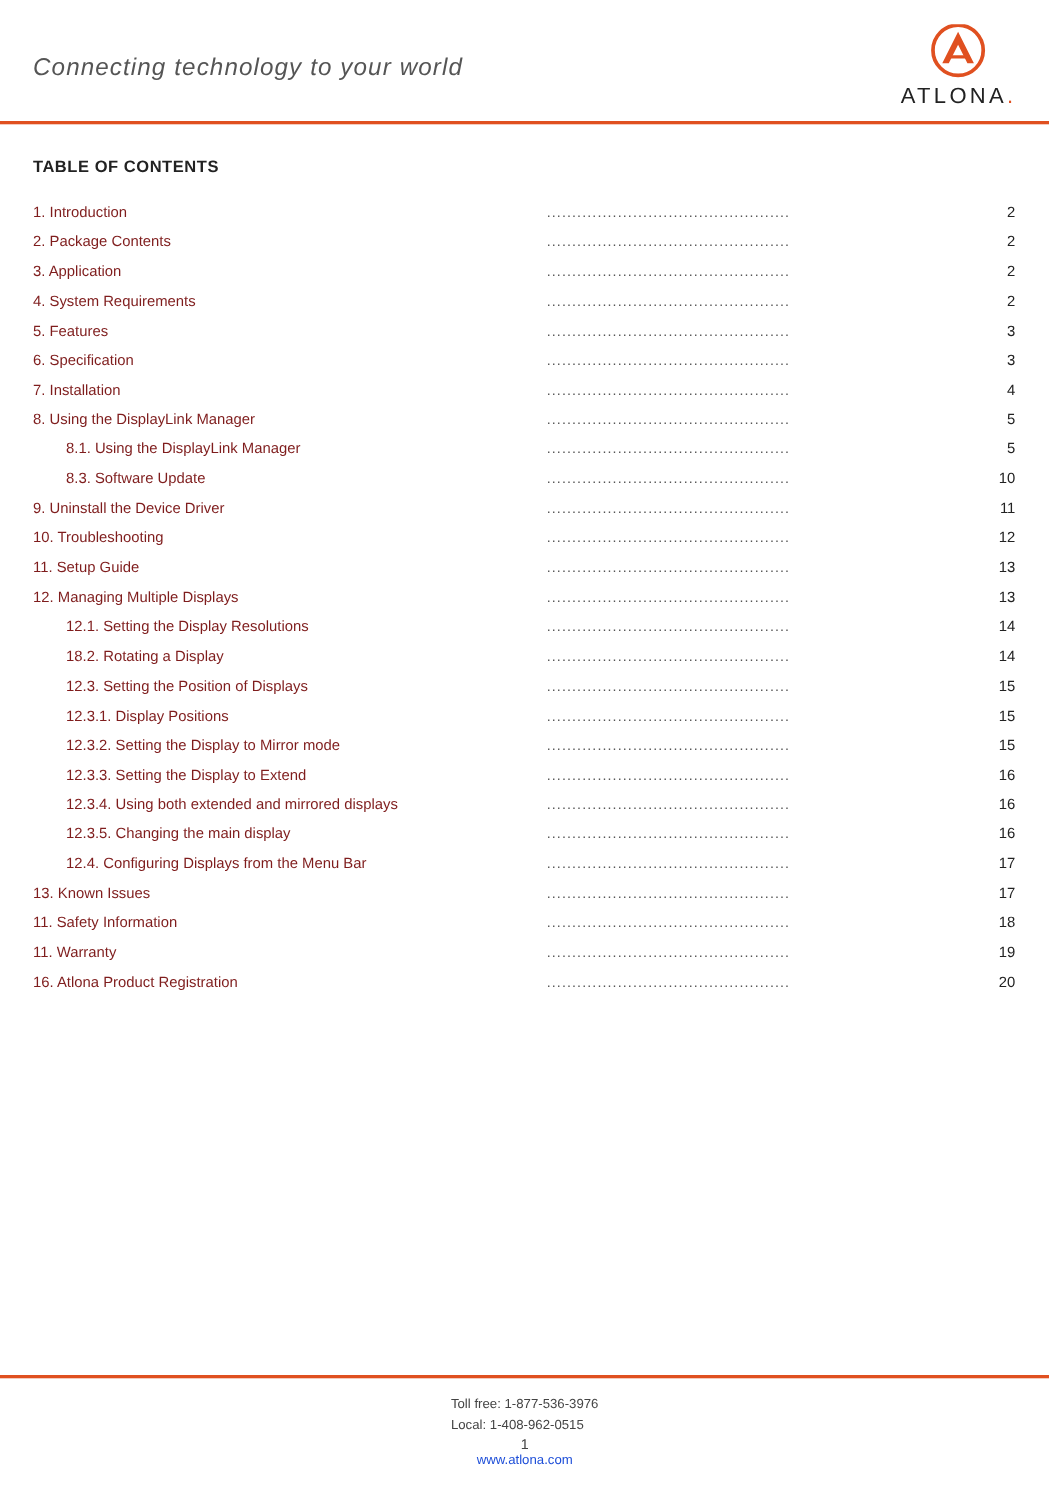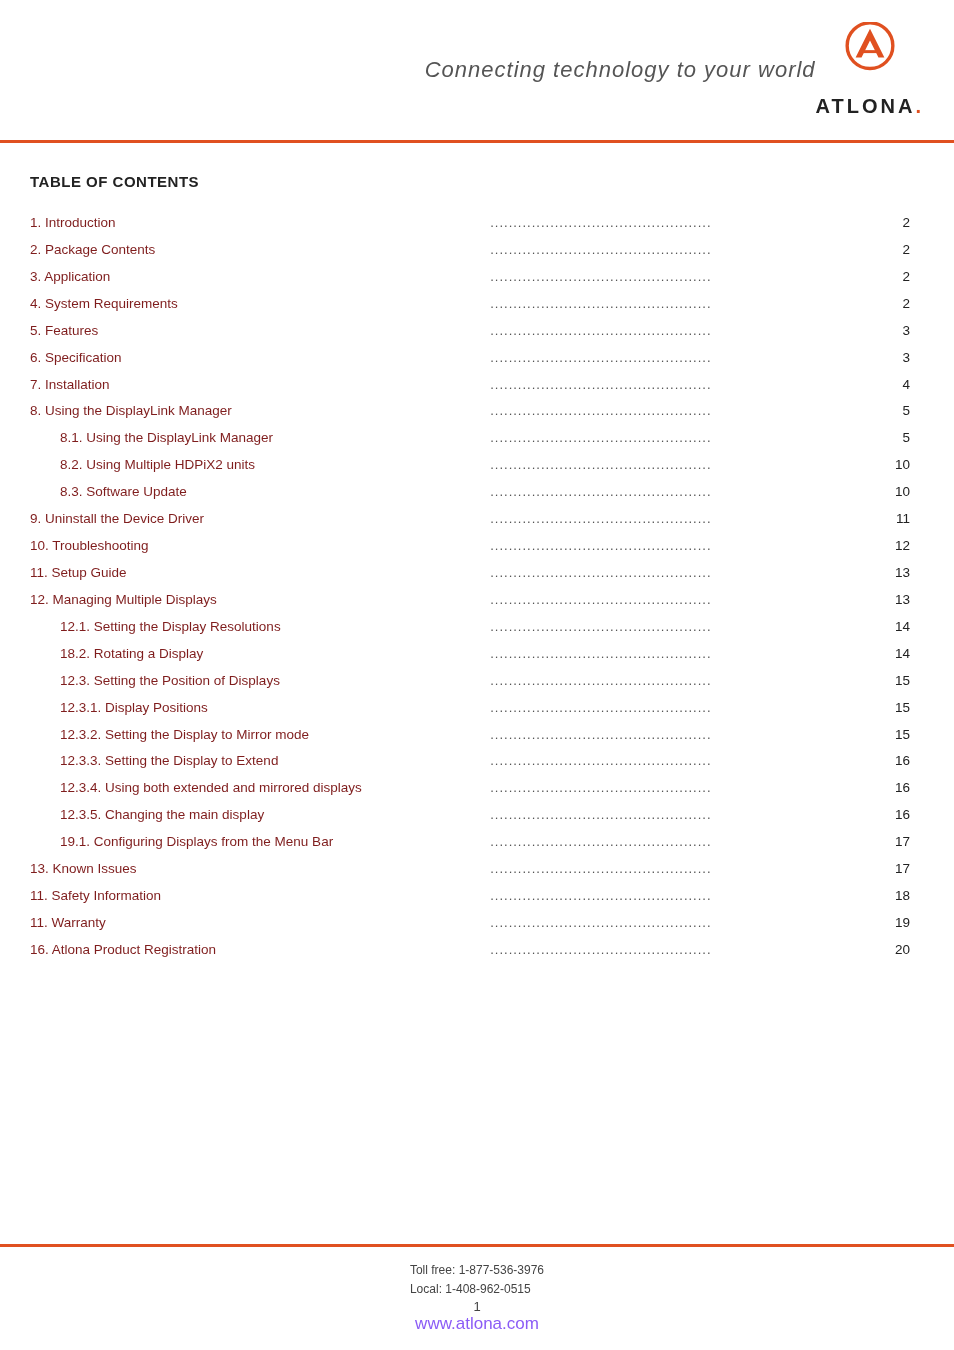--- a/index.html
+++ b/index.html
@@ -22,23 +22,23 @@
       width: 954px;
       min-height: 1350px;
       position: relative;
       display: flex;
       flex-direction: column;
     }
 
     
     .header {
       display: flex;
-      justify-content: flex-end;
+      justify-content: space-between;
       align-items: center;
-      padding: 22px 30px 22px 30px;
+      padding: 22px 30px 10px 30px;
     }
 
     .header-tagline {
       font-size: 22px;
       font-style: italic;
       color: #555;
       letter-spacing: 1px;
       font-weight: 300;
     }
 
@@ -48,39 +48,39 @@
       align-items: center;
     }
 
     .logo-icon {
       width: 60px;
       height: 55px;
     }
 
     .logo-text {
       font-size: 20px;
-      font-weight: bold;
+      font-weight: normal;
       letter-spacing: 3px;
       color: #222;
-      margin-top: 18px;
+      margin-top: 0;
     }
 
     .logo-dot {
       color: #e05020;
     }
 
     .header-divider {
       height: 3px;
       background: linear-gradient(to right, #e05020, #e05020);
       margin: 0 0 0 0;
     }
 
     
     .main-content {
-      padding: 30px 39px 20px 30px;
+      padding: 30px 26px 20px 30px;
       flex: 1;
     }
 
     .toc-title {
       font-size: 15px;
       font-weight: bold;
       margin-bottom: 20px;
       letter-spacing: 0.5px;
     }
 
@@ -146,22 +146,22 @@
       color: #444;
       line-height: 1.6;
     }
 
     .footer-center {
       font-size: 13px;
       color: #444;
     }
 
     .footer-right {
-      font-size: 17px;
-      color: #8b5cf6;
+      font-size: 12px;
+      color: #1d4ed8;
     }
   </style>
 </head>
 <body>
 
 <div class="page-wrapper">
 
   <div class="header">
     <div class="header-tagline">Connecting technology to your world</div>
     <div class="logo-area">
@@ -225,30 +225,25 @@
             <td class="entry-label">8. Using the DisplayLink Manager</td>
             <td class="entry-dots">................................................</td>
             <td class="entry-page">5</td>
           </tr>
           <tr>
             <td class="entry-label indented">8.1. Using the DisplayLink Manager</td>
             <td class="entry-dots">................................................</td>
             <td class="entry-page">5</td>
           </tr>
           <tr>
-            <td class="entry-label indented">8.2. Using Multiple HDPiX2 units</td>
+            <td class="entry-label indented">8.3. Software Update</td>
             <td class="entry-dots">................................................</td>
             <td class="entry-page">10</td>
           </tr>
           <tr>
-            <td class="entry-label indented">8.3. Software Update</td>
-            <td class="entry-dots">................................................</td>
-            <td class="entry-page">10</td>
-          </tr>
-          <tr>
             <td class="entry-label">9. Uninstall the Device Driver</td>
             <td class="entry-dots">................................................</td>
             <td class="entry-page">11</td>
           </tr>
           <tr>
             <td class="entry-label">10. Troubleshooting</td>
             <td class="entry-dots">................................................</td>
             <td class="entry-page">12</td>
           </tr>
           <tr>
@@ -295,21 +290,21 @@
             <td class="entry-label indented">12.3.4. Using both extended and mirrored displays</td>
             <td class="entry-dots">................................................</td>
             <td class="entry-page">16</td>
           </tr>
           <tr>
             <td class="entry-label indented">12.3.5. Changing the main display</td>
             <td class="entry-dots">................................................</td>
             <td class="entry-page">16</td>
           </tr>
           <tr>
-            <td class="entry-label indented">19.1. Configuring Displays from the Menu Bar</td>
+            <td class="entry-label indented">12.4. Configuring Displays from the Menu Bar</td>
             <td class="entry-dots">................................................</td>
             <td class="entry-page">17</td>
           </tr>
           <tr>
             <td class="entry-label">13. Known Issues</td>
             <td class="entry-dots">................................................</td>
             <td class="entry-page">17</td>
           </tr>
           <tr>
             <td class="entry-label">11. Safety Information</td>

